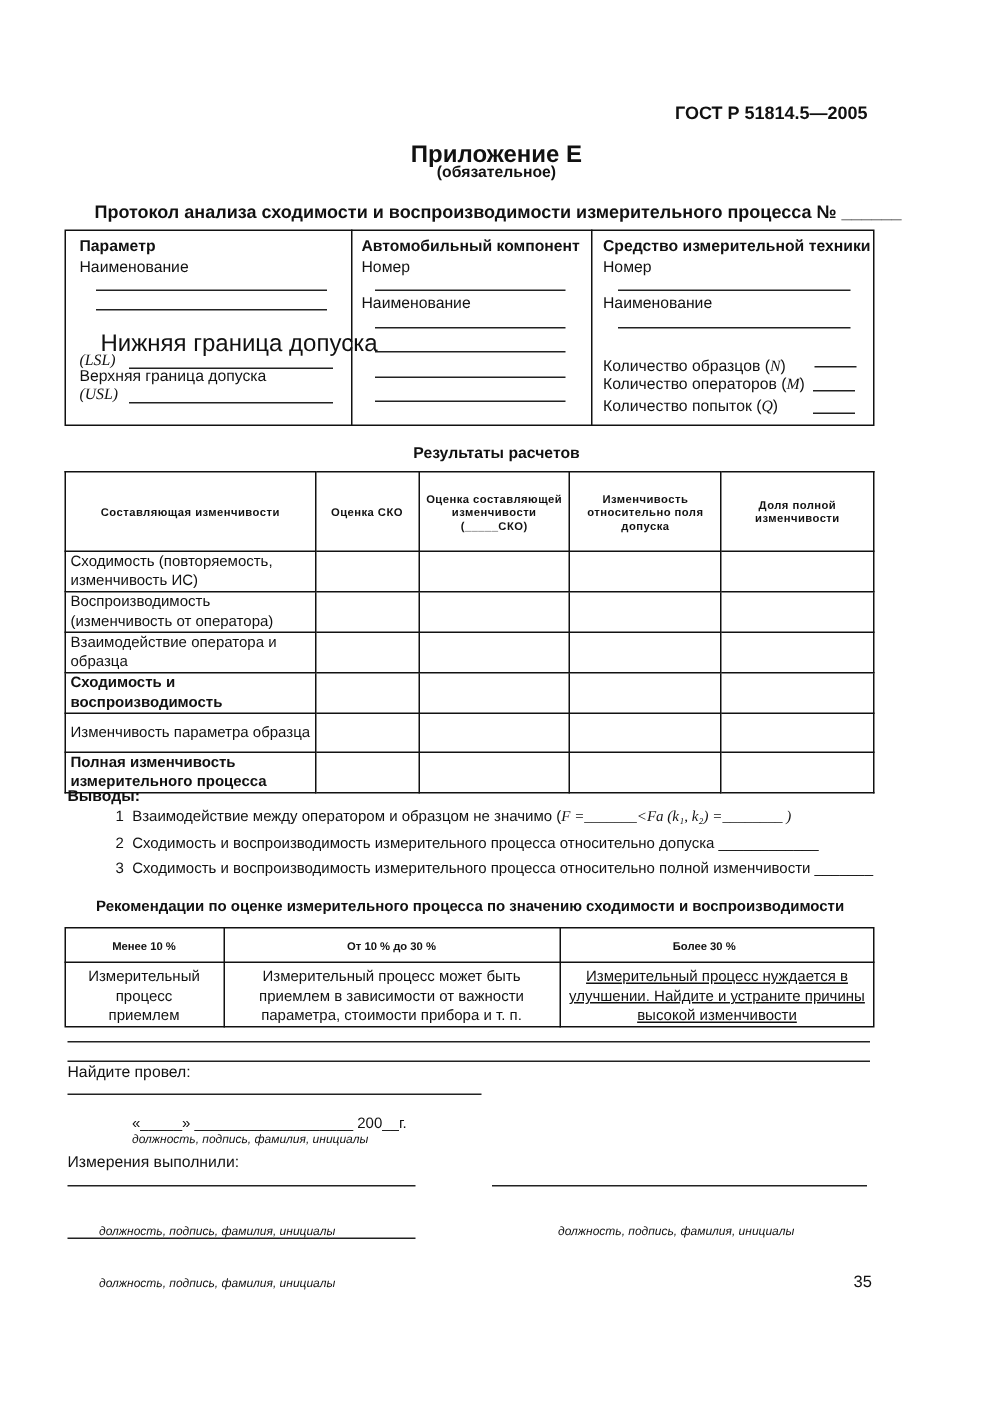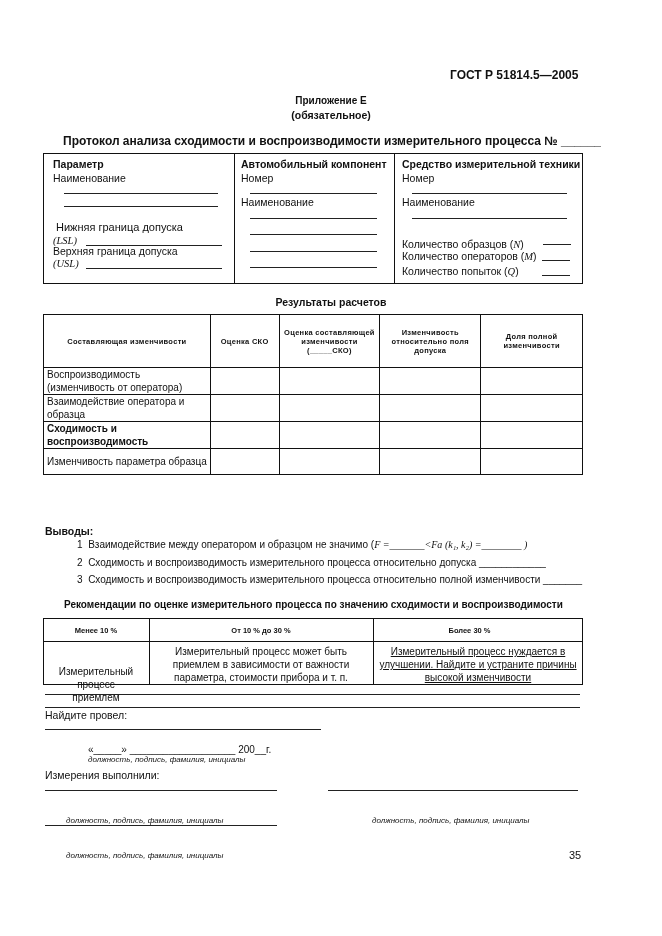--- a/index.html
+++ b/index.html
@@ -16,33 +16,33 @@
   .small-ital { font-style: italic; font-size: 8px; margin-top: 22px; }
   table.res { position: absolute; border-collapse: collapse; }
   table.res td, table.res th { border: 1px solid #111; padding: 0 3px; vertical-align: middle; }
   table.res th { font-size: 7.5px; font-weight: bold; letter-spacing: 0.3px; text-align: center; }
   table.res td { font-size: 10px; line-height: 13px; }
 </style>
 </head>
 <body>
 
 <div class="abs bold" style="left:450px; top:68px; font-size:12px;">ГОСТ Р 51814.5—2005</div>
-<div class="abs bold center" style="left:231px; width:200px; top:95px; font-size:10px;">Приложение Е</div>
+<div class="abs bold center" style="left:231px; width:200px; top:95px; font-size:16px;">Приложение Е</div>
 <div class="abs bold center" style="left:231px; width:200px; top:109px; font-size:10.5px;">(обязательное)</div>
 <div class="abs bold" style="left:63px; top:134px; font-size:12px;">Протокол анализа сходимости и воспроизводимости измерительного процесса № ______</div>
 
 <div class="box" style="left:43px; top:153px; width:540px; height:131px;"></div>
 <div class="vline" style="left:234px; top:153px; height:131px;"></div>
 <div class="vline" style="left:394px; top:153px; height:131px;"></div>
 
 <div class="abs bold" style="left:53px; top:158px; font-size:10.5px;">Параметр</div>
 <div class="abs" style="left:53px; top:172px; font-size:10.5px;">Наименование</div>
 <div class="line" style="left:64px; top:193px; width:154px;"></div>
 <div class="line" style="left:64px; top:206px; width:154px;"></div>
-<div class="abs" style="left:56px; top:221px; font-size:11px;">Нижняя граница допуска</div>
+<div class="abs" style="left:67px; top:221px; font-size:16px;">Нижняя граница допуска</div>
 <div class="abs ital-serif" style="left:53px; top:235px; font-size:10.5px;">(LSL)</div>
 <div class="line" style="left:86px; top:245px; width:136px;"></div>
 <div class="abs" style="left:53px; top:245px; font-size:10.5px;">Верхняя граница допуска</div>
 <div class="abs ital-serif" style="left:53px; top:258px; font-size:10.5px;">(USL)</div>
 <div class="line" style="left:86px; top:268px; width:136px;"></div>
 
 <div class="abs bold" style="left:241px; top:158px; font-size:10.5px;">Автомобильный компонент</div>
 <div class="abs" style="left:241px; top:172px; font-size:10.5px;">Номер</div>
 <div class="line" style="left:250px; top:193px; width:127px;"></div>
 <div class="abs" style="left:241px; top:196px; font-size:10.5px;">Наименование</div>
@@ -83,20 +83,27 @@
       <col style="width:102px">
   </colgroup>
   <tbody>
       <tr style="height:53px;">
     <th>Составляющая изменчивости</th>
     <th>Оценка СКО</th>
     <th>Оценка составляющей изменчивости (_____СКО)</th>
     <th>Изменчивость относительно поля допуска</th>
     <th>Доля полной изменчивости</th>
   </tr>
+  <tr style="height:25px;">
+    <td>Сходимость (повторяемость, изменчивость ИС)</td>
+    <td></td>
+        <td></td>
+        <td></td>
+        <td></td>
+  </tr>
   <tr style="height:26px;">
     <td>Воспроизводимость (изменчивость от оператора)</td>
     <td></td>
         <td></td>
         <td></td>
         <td></td>
   </tr>
   <tr style="height:26px;">
     <td>Взаимодействие оператора и образца</td>
     <td></td>
@@ -106,20 +113,27 @@
   </tr>
   <tr style="height:26px;">
     <td class="bold">Сходимость и воспроизводимость</td>
     <td></td>
         <td></td>
         <td></td>
         <td></td>
   </tr>
   <tr style="height:26px;">
     <td>Изменчивость параметра образца</td>
+    <td></td>
+        <td></td>
+        <td></td>
+        <td></td>
+  </tr>
+  <tr style="height:26px;">
+    <td class="bold">Полная изменчивость измерительного процесса</td>
     <td></td>
         <td></td>
         <td></td>
         <td></td>
   </tr>
 </tbody>
   </table>
 
 <div class="abs bold" style="left:45px; top:525px; font-size:10.5px;">Выводы:</div>
 <div class="abs" style="left:77px; top:539px; font-size:10px; white-space:nowrap;">
@@ -138,21 +152,21 @@
 <div class="abs bold" style="left:64px; top:599px; font-size:10px; white-space:nowrap;">Рекомендации по оценке измерительного процесса по значению сходимости и воспроизводимости</div>
 <div class="box" style="left:43px; top:618px; width:540px; height:67px;"></div>
 <div class="hline" style="left:43px; top:641px; width:540px;"></div>
 <div class="vline" style="left:149px; top:618px; height:67px;"></div>
 <div class="vline" style="left:373px; top:618px; height:67px;"></div>
 
 <div class="abs bold center" style="left:43px; width:106px; top:626px; font-size:7.5px;">Менее 10 %</div>
 <div class="abs bold center" style="left:149px; width:224px; top:626px; font-size:7.5px;">От 10 % до 30 %</div>
 <div class="abs bold center" style="left:373px; width:193px; top:626px; font-size:7.5px;">Более 30 %</div>
 
-<div class="abs center" style="left:55px; width:82px; top:645px; font-size:10px; line-height:13px;margin-top:20px;">Измерительный процесс приемлем</div>
+<div class="abs center" style="left:55px; width:82px; top:645px; font-size:10px; line-height:13px;">Измерительный процесс приемлем</div>
 <div class="abs center" style="left:170px; width:182px; top:645px; font-size:10px; line-height:13px;">Измерительный процесс может быть приемлем в зависимости от важности параметра, стоимости прибора и т. п.</div>
 <div class="abs center" style="left:378px; width:200px; top:645px; font-size:10px; line-height:13px;text-decoration:underline;">Измерительный процесс нуждается в улучшении. Найдите и устраните причины высокой изменчивости</div>
 
 <div class="line" style="left:45px; top:694px; width:535px;"></div>
 <div class="line" style="left:45px; top:707px; width:535px;"></div>
 
 <div class="abs" style="left:45px; top:709px; font-size:10.5px;">Найдите провел:</div>
 <div class="line" style="left:45px; top:729px; width:276px;"></div>
 <div class="abs small-ital" style="left:88px; top:733px;">должность, подпись, фамилия, инициалы</div>
 <div class="abs" style="left:88px; top:744px; font-size:10px; white-space:nowrap;">«_____» ___________________ 200__г.</div>

